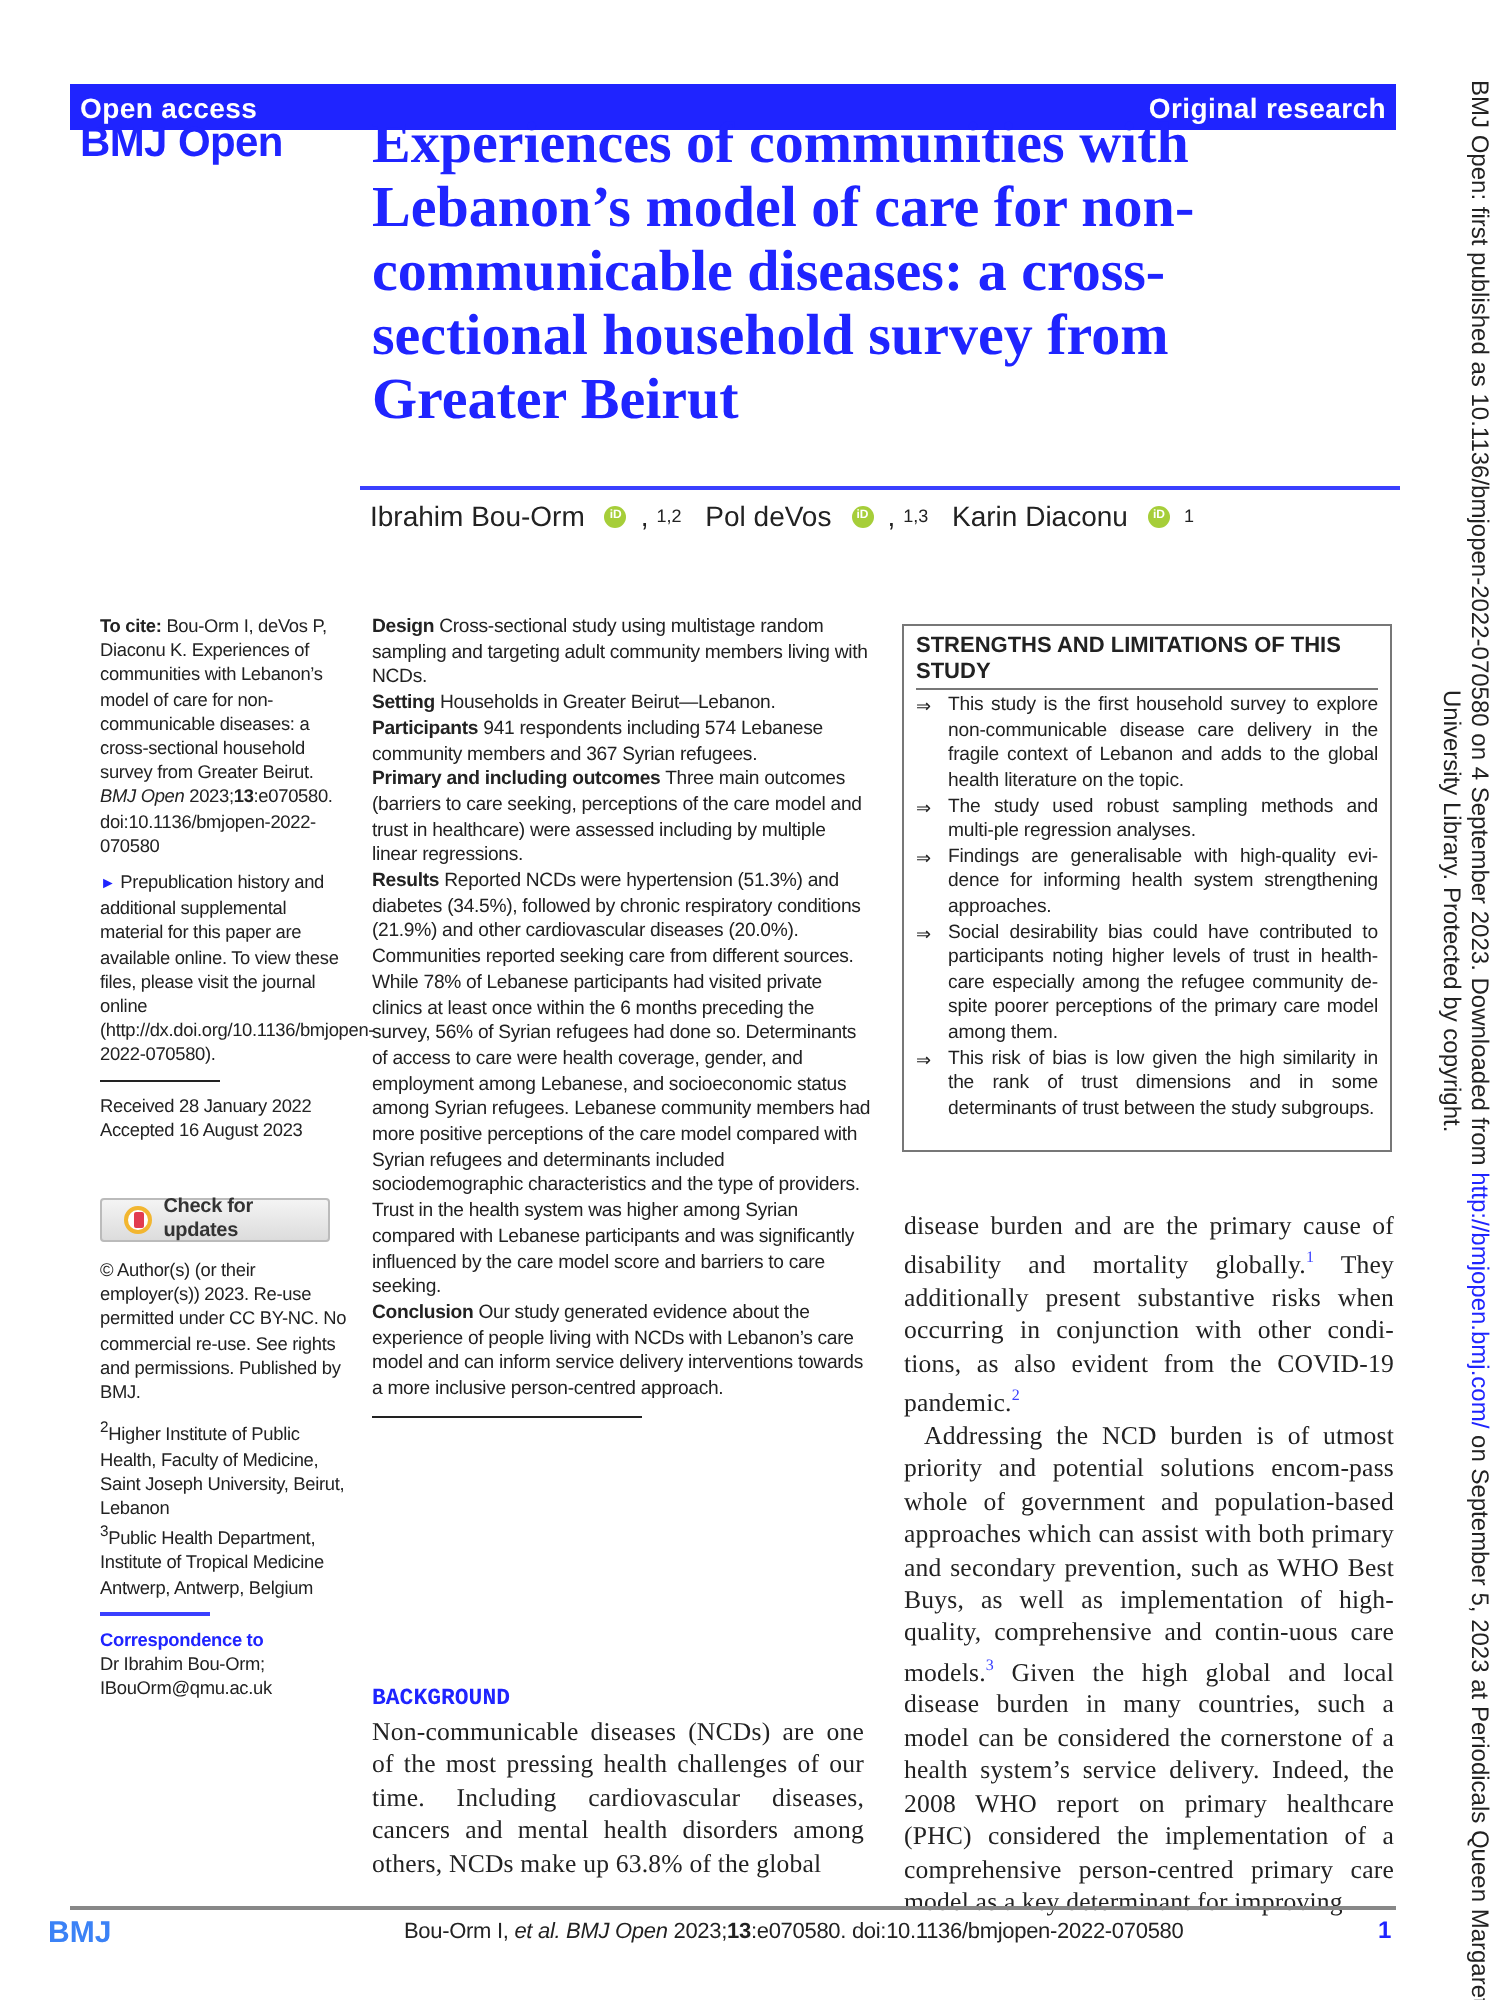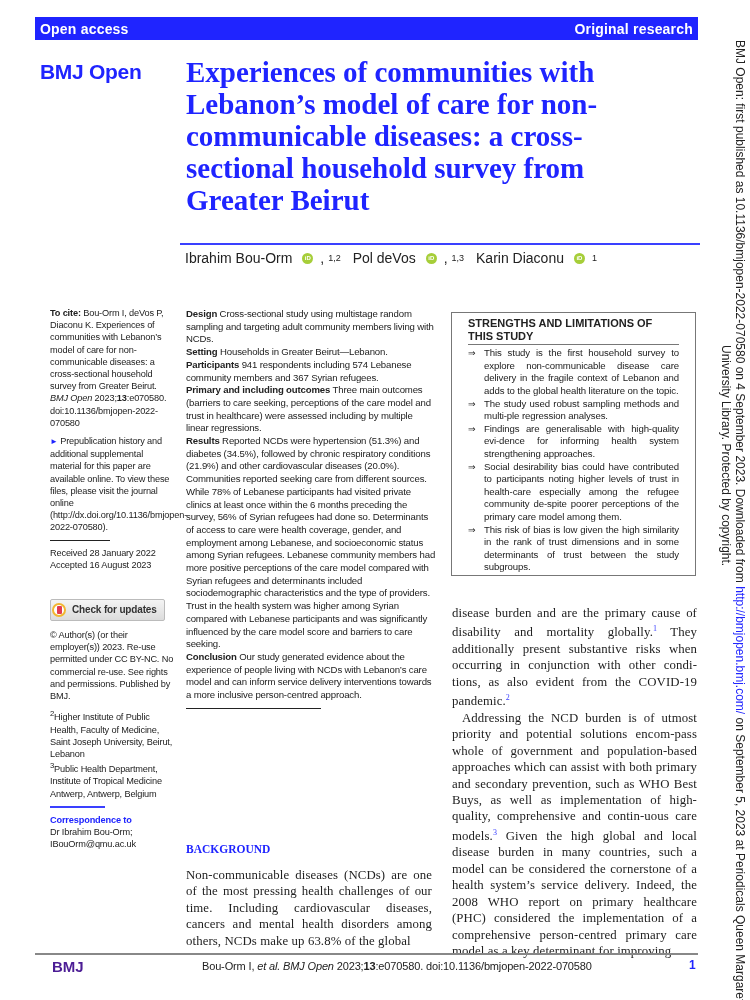--- a/index.html
+++ b/index.html
@@ -1,20 +1,20 @@
 <!DOCTYPE html>
 <html><head>
   <meta charset="utf-8">
   <style>
     * { margin: 0; padding: 0; box-sizing: border-box; }
     html, body { width: 750px; height: 1000px; background: #ffffff; overflow: hidden; }
     body { position: relative; font-family: "Liberation Sans", sans-serif; color: #222; }
 
     .topbar {
-      position: absolute; left: 35px; top: 17px; width: 663px; height: 23px;
+      position: absolute; left: 35px; top: 42px; width: 663px; height: 23px;
       background: #1f24ff; color: #fff; font-weight: bold; font-size: 14px;
       display: flex; justify-content: space-between; align-items: center; padding: 0 5px;
       font-family: "Liberation Sans", sans-serif; letter-spacing: 0.2px;
     }
 
     .brand {
       position: absolute; left: 40px; top: 60px; color: #1f24ff;
       font-weight: bold; font-size: 21px; font-family: "Liberation Sans", sans-serif;
       letter-spacing: -0.3px;
     }
@@ -48,21 +48,21 @@
     .leftcol b { font-weight: bold; }
     .leftcol .blue { color: #1f24ff; }
     .leftcol .short-rule { width: 60px; height: 1px; background: #222; margin: 6px 0 6px 0; }
     .leftcol .blue-rule { width: 55px; height: 2px; background: #3a40ff; margin: 6px 0 6px 0; }
     .leftcol p { margin-bottom: 6px; }
     .arrow-tri { color: #1f24ff; font-size: 8px; }
 
     .check-updates {
       margin: 28px 16px 8px 0; width: 115px; height: 22px; border: 1px solid #bbb;
       background: linear-gradient(#f4f4f4, #dcdcdc); border-radius: 2px;
-      display: flex; align-items: center; padding-left: 1px; gap: 6px;
+      display: flex; align-items: center; padding-left: 11px; gap: 6px;
       font-size: 10px; font-weight: bold; color: #333;
     }
     .cu-icon {
       width: 14px; height: 14px; border-radius: 50%; border: 2px solid #f2b630;
       position: relative; background: #fff;
     }
     .cu-icon::after {
       content: ""; position: absolute; left: 3px; top: 1px; width: 5px; height: 8px;
       background: #e23c50; border-radius: 1px;
     }
@@ -71,47 +71,47 @@
       position: absolute; left: 186px; top: 308px; width: 250px;
       font-size: 9.6px; line-height: 12.7px; color: #222; letter-spacing: -0.15px;
     }
     .abstract h2 { color: #1f24ff; font-size: 11.5px; font-weight: bold; line-height: 13px; margin-bottom: 0; }
     .abstract b { font-weight: bold; }
     .abstract .end-rule { width: 135px; height: 1px; background: #222; margin-top: 6px; }
 
     .background {
       position: absolute; left: 186px; top: 843px; width: 246px;
     }
-    .background h2 { color: #1f24ff; font-size: 11.5px; font-weight: bold; font-family: Liberation Serif, serif; margin-bottom: 12px; }
+    .background h2 { color: #1f24ff; font-size: 11.5px; font-weight: bold; font-family: Liberation Mono, monospace; margin-bottom: 2px; }
     .serif-body {
       font-family: "Liberation Serif", serif; font-size: 12.8px; line-height: 16.4px; color: #222;
       text-align: justify; letter-spacing: 0.1px;
     }
 
     .strengths {
       position: absolute; left: 451px; top: 312px; width: 245px; height: 264px;
-      border: 1px solid #777; padding: 3px 16px;
+      border: 1px solid #777; padding: 3px 6px;
       font-size: 9.6px; line-height: 12.6px; color: #222; letter-spacing: -0.1px;
     }
     .strengths h3 {
       font-size: 11px; font-weight: bold; padding: 1px 0 2px 0;
       border-bottom: 1px solid #777; margin-bottom: 2px; letter-spacing: 0;
     }
     .strengths ul { list-style: none; }
     .strengths li { display: flex; text-align: justify; }
     .strengths li .arr { width: 16px; flex: 0 0 16px; font-size: 9px; }
 
     .rightcol {
       position: absolute; left: 452px; top: 605px; width: 245px;
     }
     .rightcol .indent { text-indent: 10px; }
     sup.ref { color: #3a40ff; font-size: 8px; }
 
     .footer-rule { position: absolute; left: 35px; top: 953px; width: 663px; height: 2px; background: #888; }
-    .footer-brand { position: absolute; left: 52px; top: 958px; color: #4c1d95; font-weight: bold; font-size: 15px; }
+    .footer-brand { position: absolute; left: 24px; top: 958px; color: #3b82f6; font-weight: bold; font-size: 15px; }
     .footer-cite { position: absolute; left: 202px; top: 960px; font-size: 11px; color: #222; letter-spacing: -0.15px; }
     .footer-page { position: absolute; left: 689px; top: 958px; font-size: 12px; color: #1f24ff; font-weight: bold; }
 
     .sidebar-vert {
       position: absolute; left: 717px; top: 40px; width: 30px; height: 920px;
     }
     .sidebar-vert .vtext {
       position: absolute; left: 0; top: 0; transform-origin: 0 0;
       transform: rotate(90deg) translate(0, -30px);
       white-space: nowrap; font-size: 12px; line-height: 14px; color: #222;

